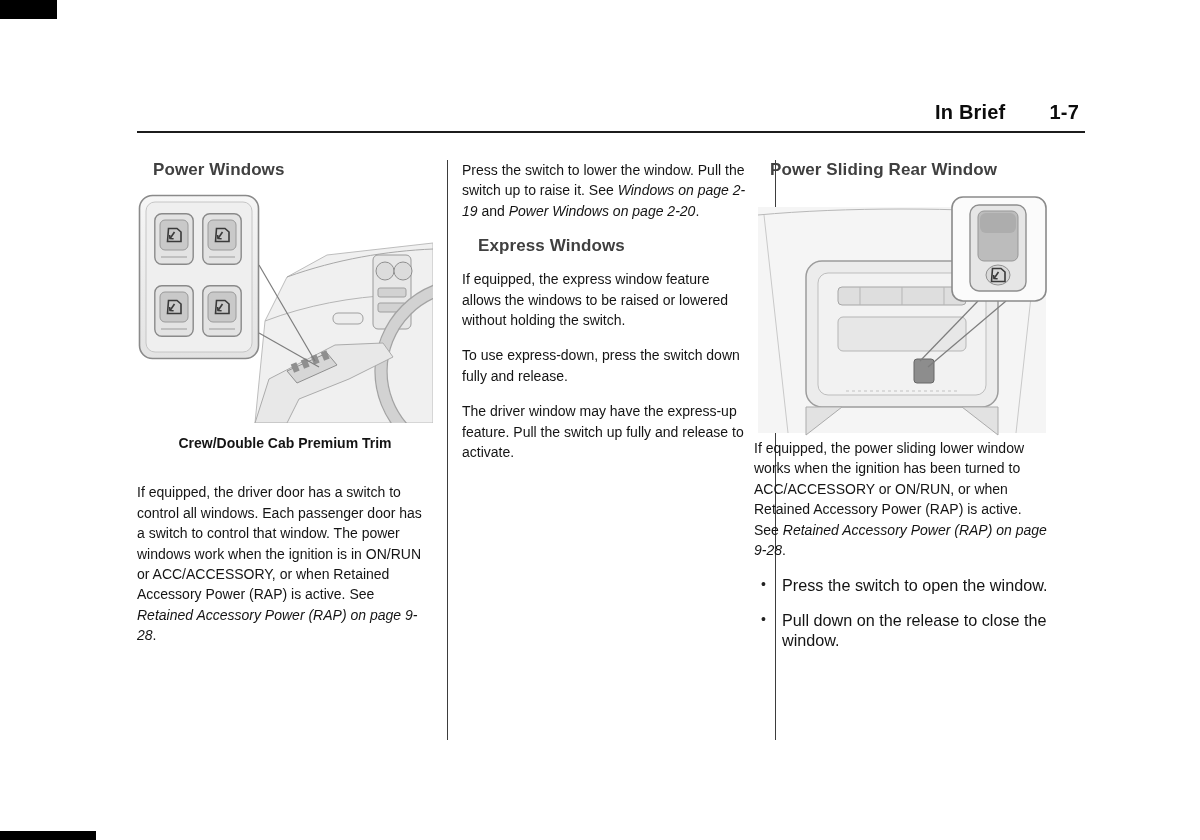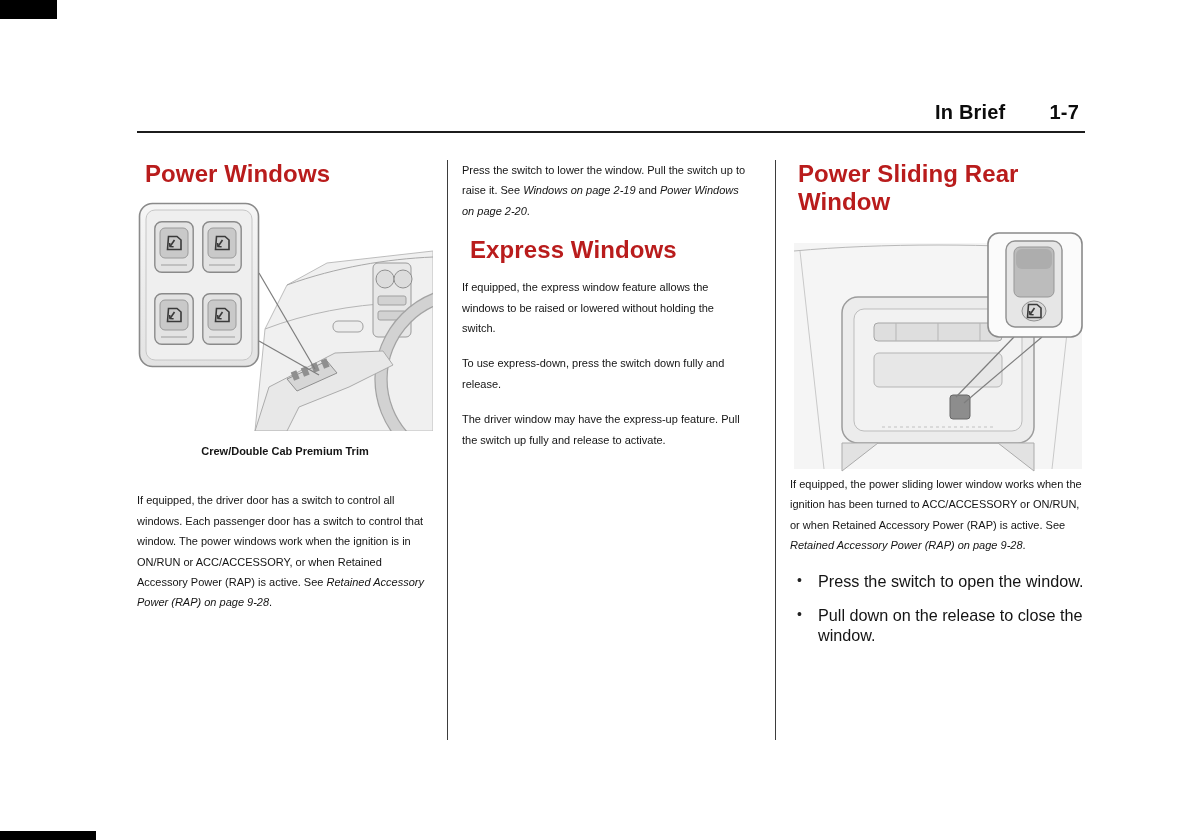--- a/index.html
+++ b/index.html
@@ -13,27 +13,27 @@
 
   .page-header{
     position:absolute;top:101px;right:121px;display:flex;gap:44px;
     font-weight:bold;font-size:20px;color:#0c0c0c;letter-spacing:.2px;
   }
   .header-rule{position:absolute;left:137px;width:948px;top:131px;height:2px;background:#1c1c1c;}
 
   .col{position:absolute;top:160px;}
   .col-left{left:137px;width:296px;}
   .col-mid{left:462px;width:284px;}
-  .col-right{left:790px;width:296px;}
+  .col-right{left:754px;width:296px;}
   .vdiv{position:absolute;top:160px;width:1px;height:580px;background:#3d3d3d;}
   .vdiv-1{left:447px;}
   .vdiv-2{left:775px;}
 
-  h2{font-size:24px;font-weight:700;margin:0 8px 13px;color:#b91c1c;letter-spacing:.1px;}
-  p{font-size:11px;line-height:20.4px;margin:0 0 15px;}
+  h2{font-size:17px;font-weight:700;margin:0 16px 13px;color:#404040;letter-spacing:.1px;}
+  p{font-size:14px;line-height:20.4px;margin:0 0 15px;}
   .caption{font-weight:700;text-align:center;margin:10px 0 29px;line-height:20.4px;}
   .it{font-style:italic;}
   figure{margin:0;}
   figure svg{display:block;}
   .fig-right{margin-top:4px;}
 
   ul.bullets{list-style:none;margin:4px 0 0;padding:0;font-size:16.2px;line-height:20.4px;}
   ul.bullets li{position:relative;padding-left:28px;margin-bottom:14px;}
   ul.bullets li::before{content:"\2022";position:absolute;left:7px;top:-1px;font-size:14px;color:#222;}
 </style>

